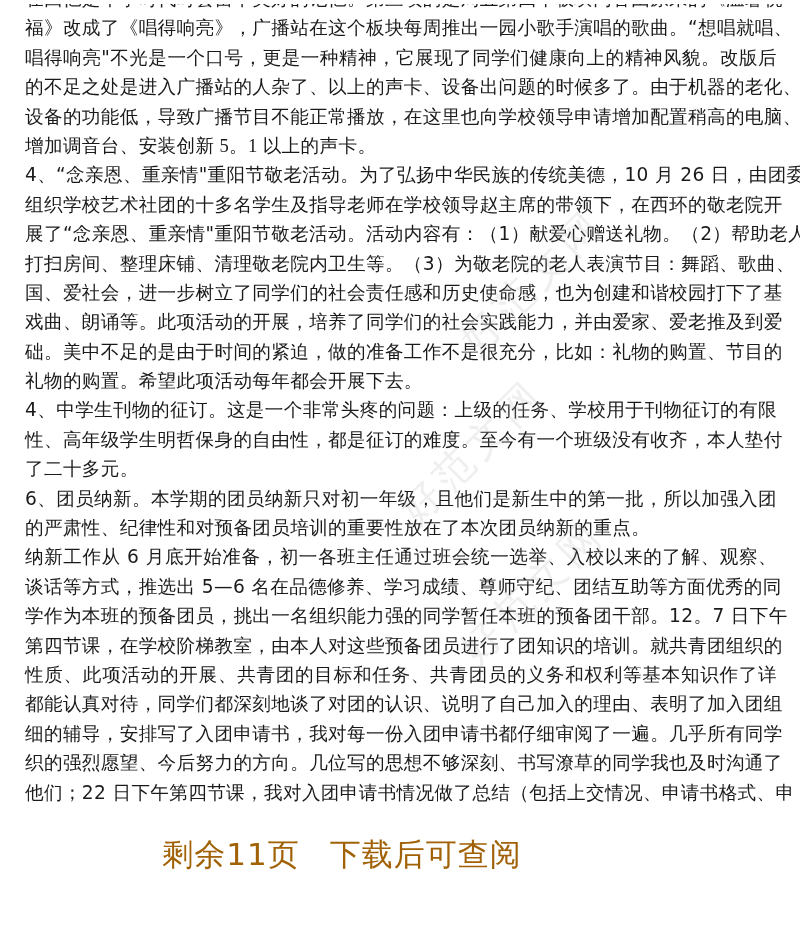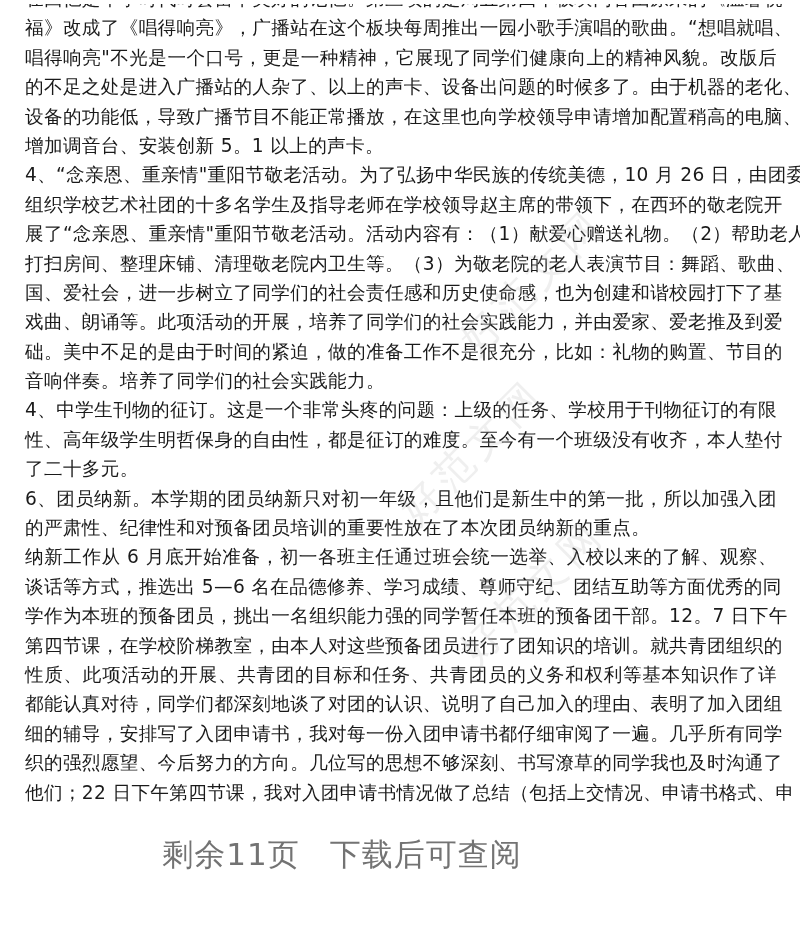--- a/index.html
+++ b/index.html
@@ -35,41 +35,42 @@
   .doc-line {
     display: block;
     white-space: nowrap;
     height: 29.4px;
     letter-spacing: 0.35px;
     text-align: justify;
     text-align-last: justify;
   }
   .doc-line.last {
     text-align-last: left;
+    font-family: Liberation Serif, serif;
   }
   .watermark {
     position: absolute;
     color: rgba(180, 180, 180, 0.22);
     font-size: 40px;
     transform: rotate(-45deg);
     white-space: nowrap;
     pointer-events: none;
     letter-spacing: 6px;
   }
   .wm1 { left: 440px; top: 250px; }
   .wm2 { left: 380px; top: 420px; }
   .wm3 { left: 440px; top: 560px; }
   .more-banner {
     position: absolute;
     left: 0;
     top: 830px;
     width: 684px;
     text-align: center;
     font-size: 31px;
-    color: #737373;
+    color: #a16207;
     letter-spacing: 1px;
   }
   .more-banner span.gap {
     display: inline-block;
     width: 30px;
   }
 </style>
 </head>
 <body>
 
@@ -82,21 +83,21 @@
     <span class="doc-line">的不足之处是进入广播站的人杂了、以上的声卡、设备出问题的时候多了。由于机器的老化、</span>
     <span class="doc-line">设备的功能低，导致广播节目不能正常播放，在这里也向学校领导申请增加配置稍高的电脑、</span>
     <span class="doc-line last">增加调音台、安装创新 5。1 以上的声卡。</span>
     <span class="doc-line">4、“念亲恩、重亲情"重阳节敬老活动。为了弘扬中华民族的传统美德，10 月 26 日，由团委</span>
     <span class="doc-line">组织学校艺术社团的十多名学生及指导老师在学校领导赵主席的带领下，在西环的敬老院开</span>
     <span class="doc-line">展了“念亲恩、重亲情"重阳节敬老活动。活动内容有：（1）献爱心赠送礼物。（2）帮助老人</span>
     <span class="doc-line">打扫房间、整理床铺、清理敬老院内卫生等。（3）为敬老院的老人表演节目：舞蹈、歌曲、</span>
     <span class="doc-line">国、爱社会，进一步树立了同学们的社会责任感和历史使命感，也为创建和谐校园打下了基</span>
     <span class="doc-line">戏曲、朗诵等。此项活动的开展，培养了同学们的社会实践能力，并由爱家、爱老推及到爱</span>
     <span class="doc-line">础。美中不足的是由于时间的紧迫，做的准备工作不是很充分，比如：礼物的购置、节目的</span>
-    <span class="doc-line last">音响伴奏。培养了同学们的社会实践能力。</span>
+    <span class="doc-line last">礼物的购置。希望此项活动每年都会开展下去。</span>
     <span class="doc-line">4、中学生刊物的征订。这是一个非常头疼的问题：上级的任务、学校用于刊物征订的有限</span>
     <span class="doc-line">性、高年级学生明哲保身的自由性，都是征订的难度。至今有一个班级没有收齐，本人垫付</span>
     <span class="doc-line last">了二十多元。</span>
     <span class="doc-line">6、团员纳新。本学期的团员纳新只对初一年级，且他们是新生中的第一批，所以加强入团</span>
     <span class="doc-line last">的严肃性、纪律性和对预备团员培训的重要性放在了本次团员纳新的重点。</span>
     <span class="doc-line">纳新工作从 6 月底开始准备，初一各班主任通过班会统一选举、入校以来的了解、观察、</span>
     <span class="doc-line">谈话等方式，推选出 5—6 名在品德修养、学习成绩、尊师守纪、团结互助等方面优秀的同</span>
     <span class="doc-line">学作为本班的预备团员，挑出一名组织能力强的同学暂任本班的预备团干部。12。7 日下午</span>
     <span class="doc-line">第四节课，在学校阶梯教室，由本人对这些预备团员进行了团知识的培训。就共青团组织的</span>
     <span class="doc-line">性质、此项活动的开展、共青团的目标和任务、共青团员的义务和权利等基本知识作了详</span>

